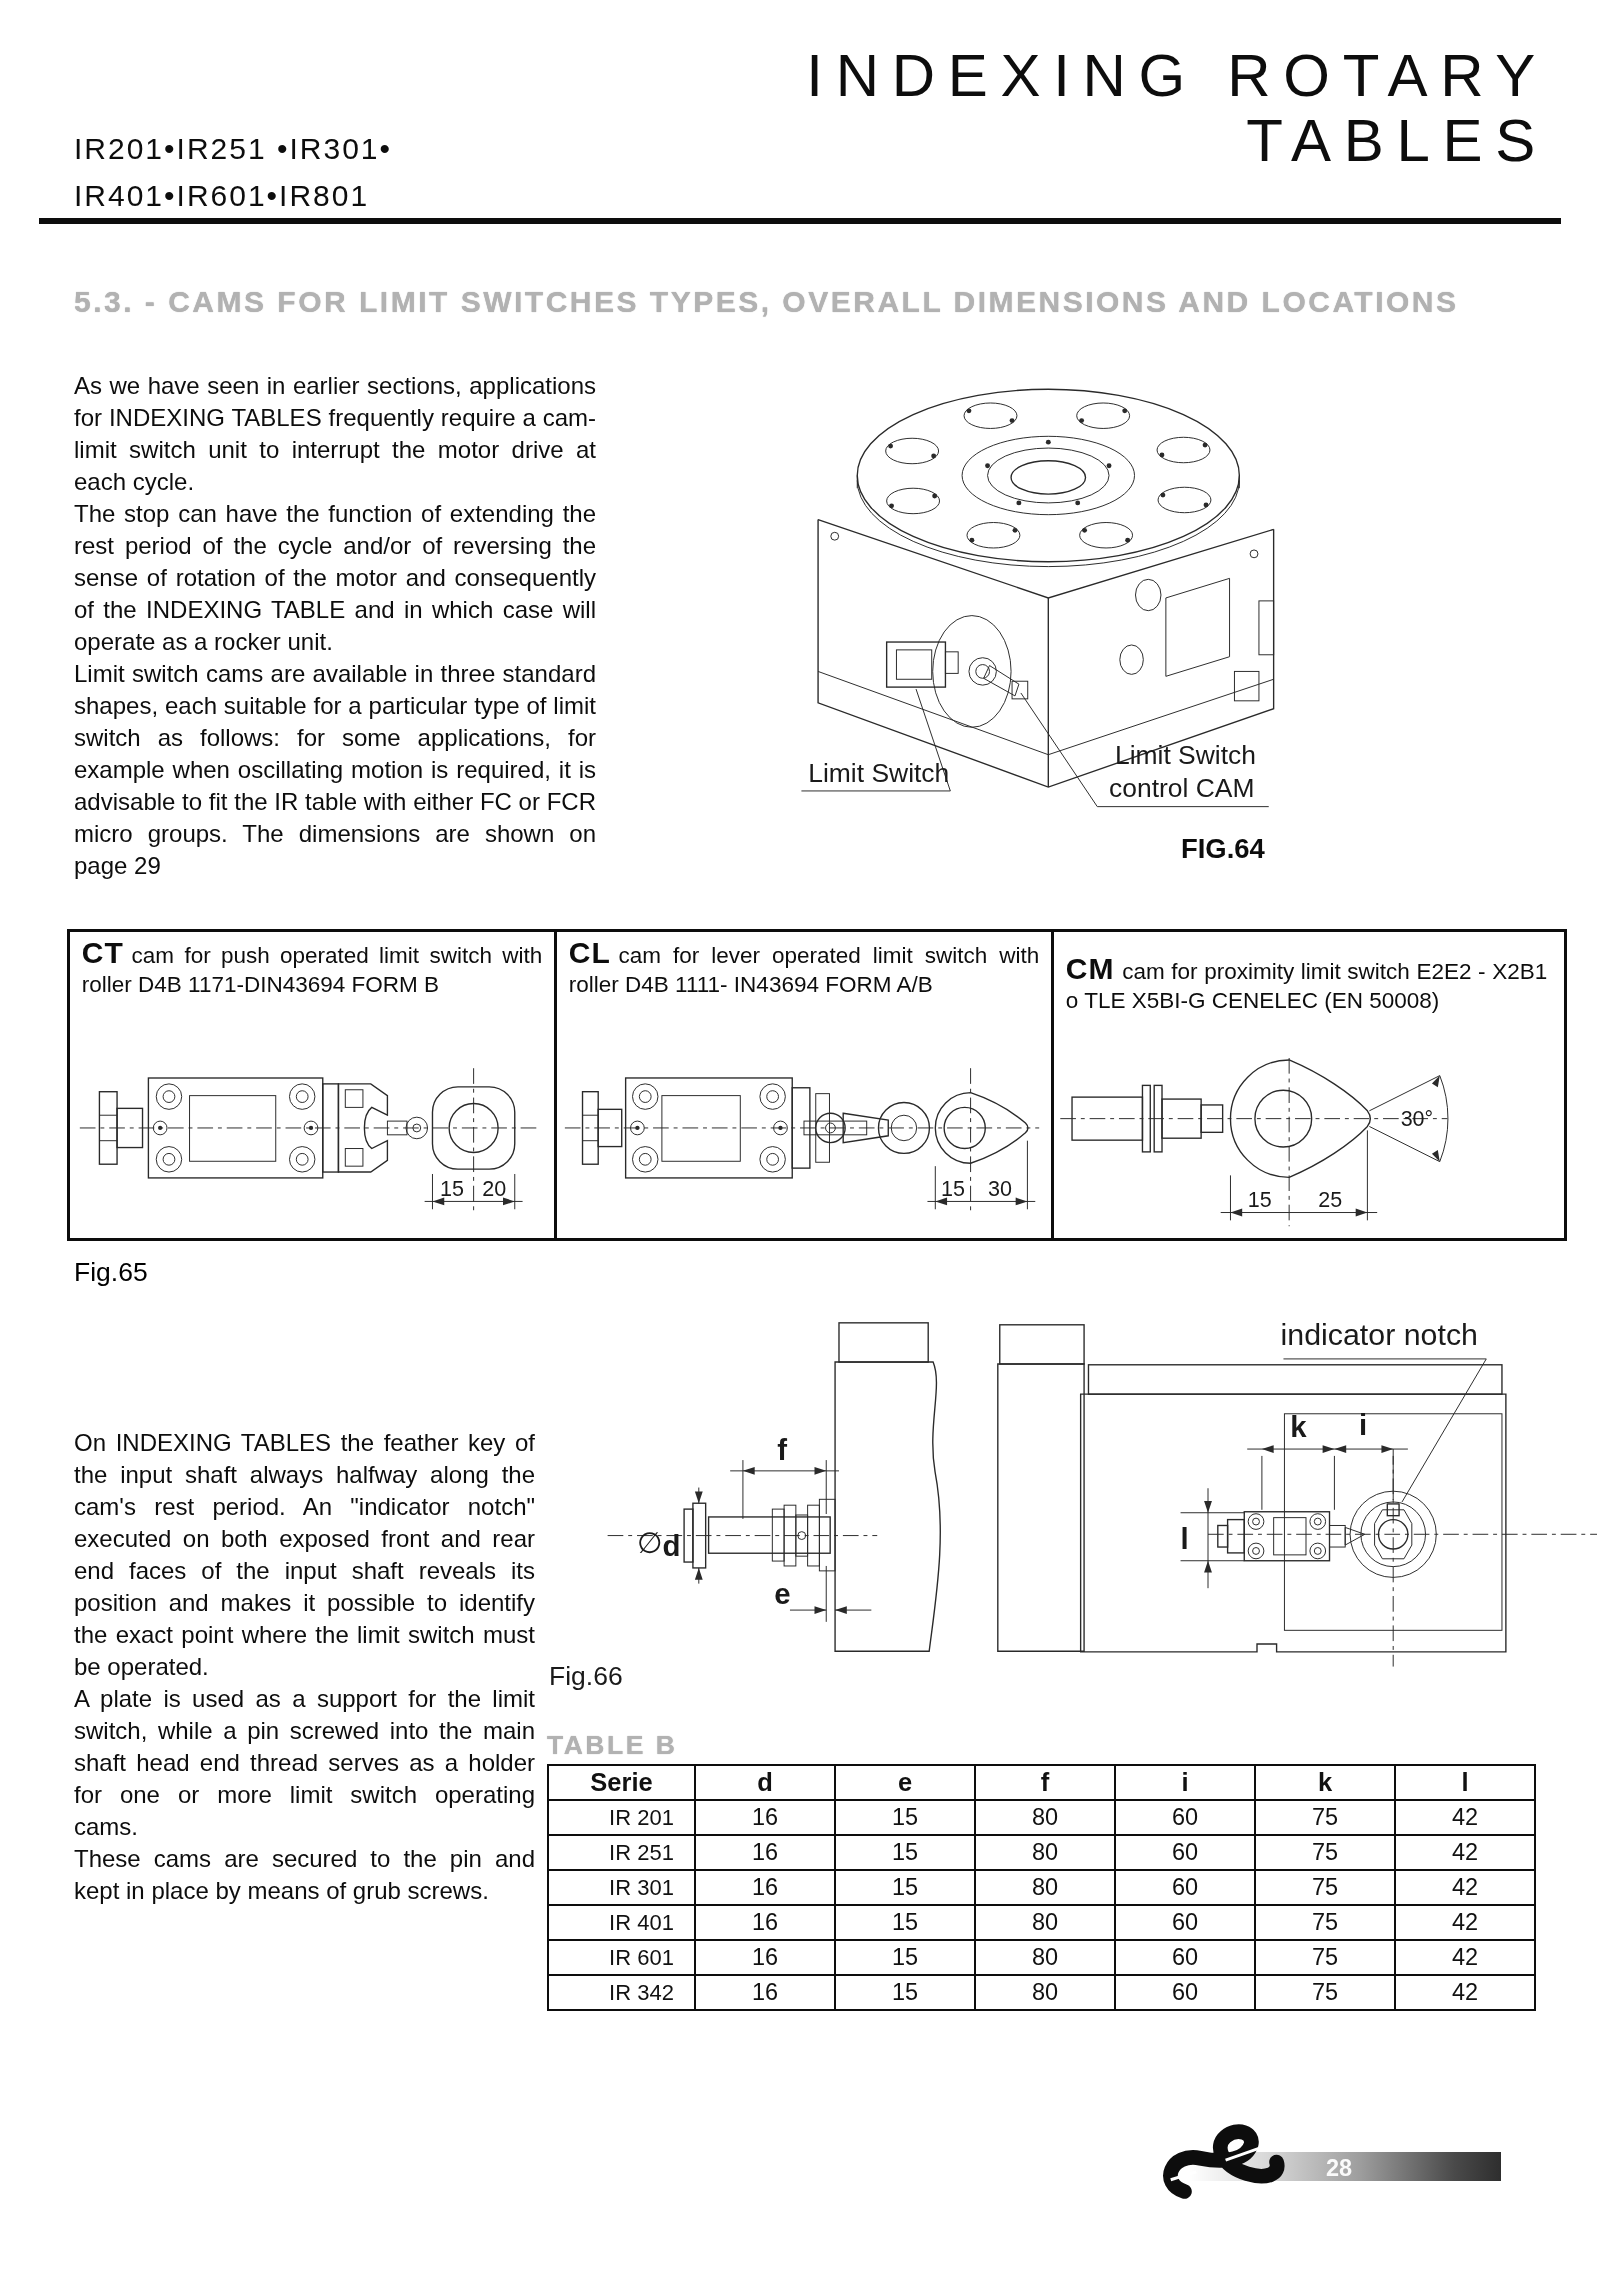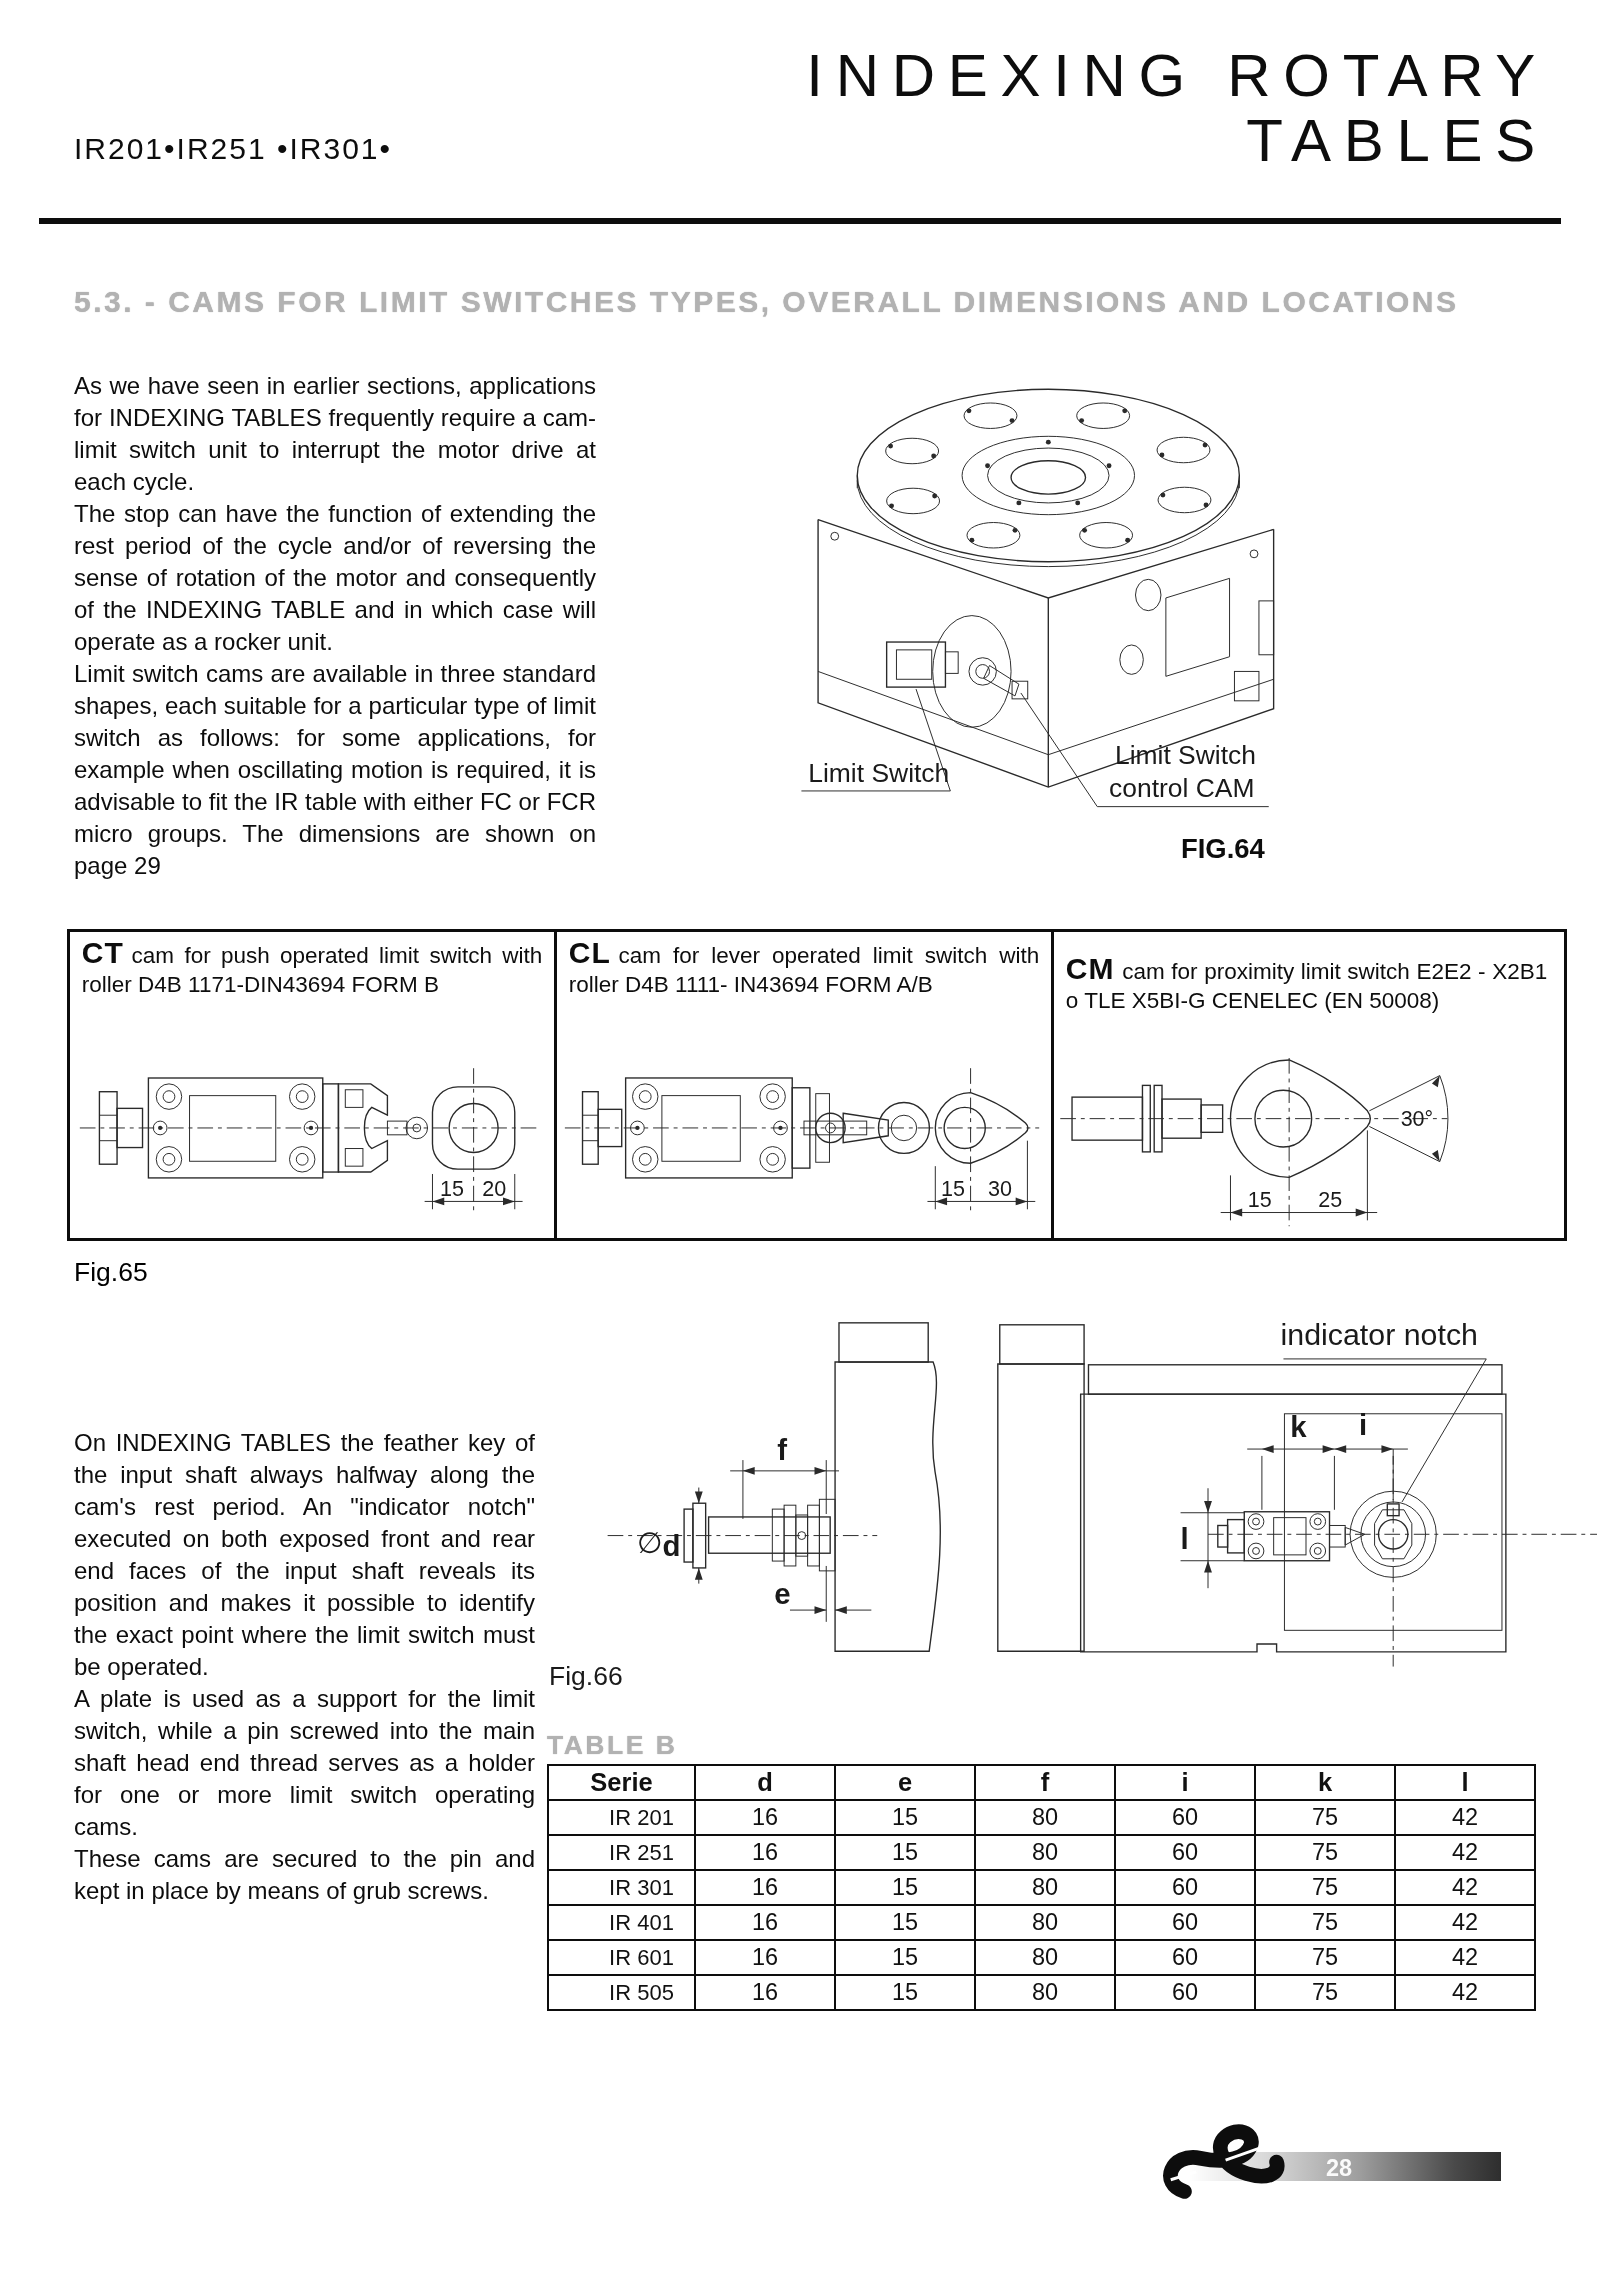--- a/index.html
+++ b/index.html
@@ -59,20 +59,21 @@
   svg .biglbl{font-size:30px;font-weight:bold;}
   svg .figlbl{font-size:27px;}
 </style>
 </head>
 <body>
 
 <div class="page">
 
   <div class="models">
     <div>IR201•IR251 •IR301•</div>
+    <div>IR401•IR601•IR801</div>
   </div>
   <div class="doc-title">
     <div class="t1">INDEXING ROTARY</div>
     <div class="t2">TABLES</div>
   </div>
   <div class="header-rule"></div>
 
   <div class="section-heading gray-head">5.3. - CAMS FOR LIMIT SWITCHES TYPES, OVERALL DIMENSIONS AND LOCATIONS</div>
   <div class="bodytext col1">
     <p>As we have seen in earlier sections, applications for INDEXING TABLES frequently require a cam-limit switch unit to interrupt the motor drive at each cycle.</p>
@@ -464,21 +465,21 @@
       <tr>
         <td class="serie">IR 601</td>
         <td>16</td>
         <td>15</td>
         <td>80</td>
         <td>60</td>
         <td>75</td>
         <td>42</td>
       </tr>
       <tr>
-        <td class="serie">IR 505</td>
+        <td class="serie">IR 342</td>
         <td>16</td>
         <td>15</td>
         <td>80</td>
         <td>60</td>
         <td>75</td>
         <td>42</td>
       </tr>
     </tbody>
   </table>
 

